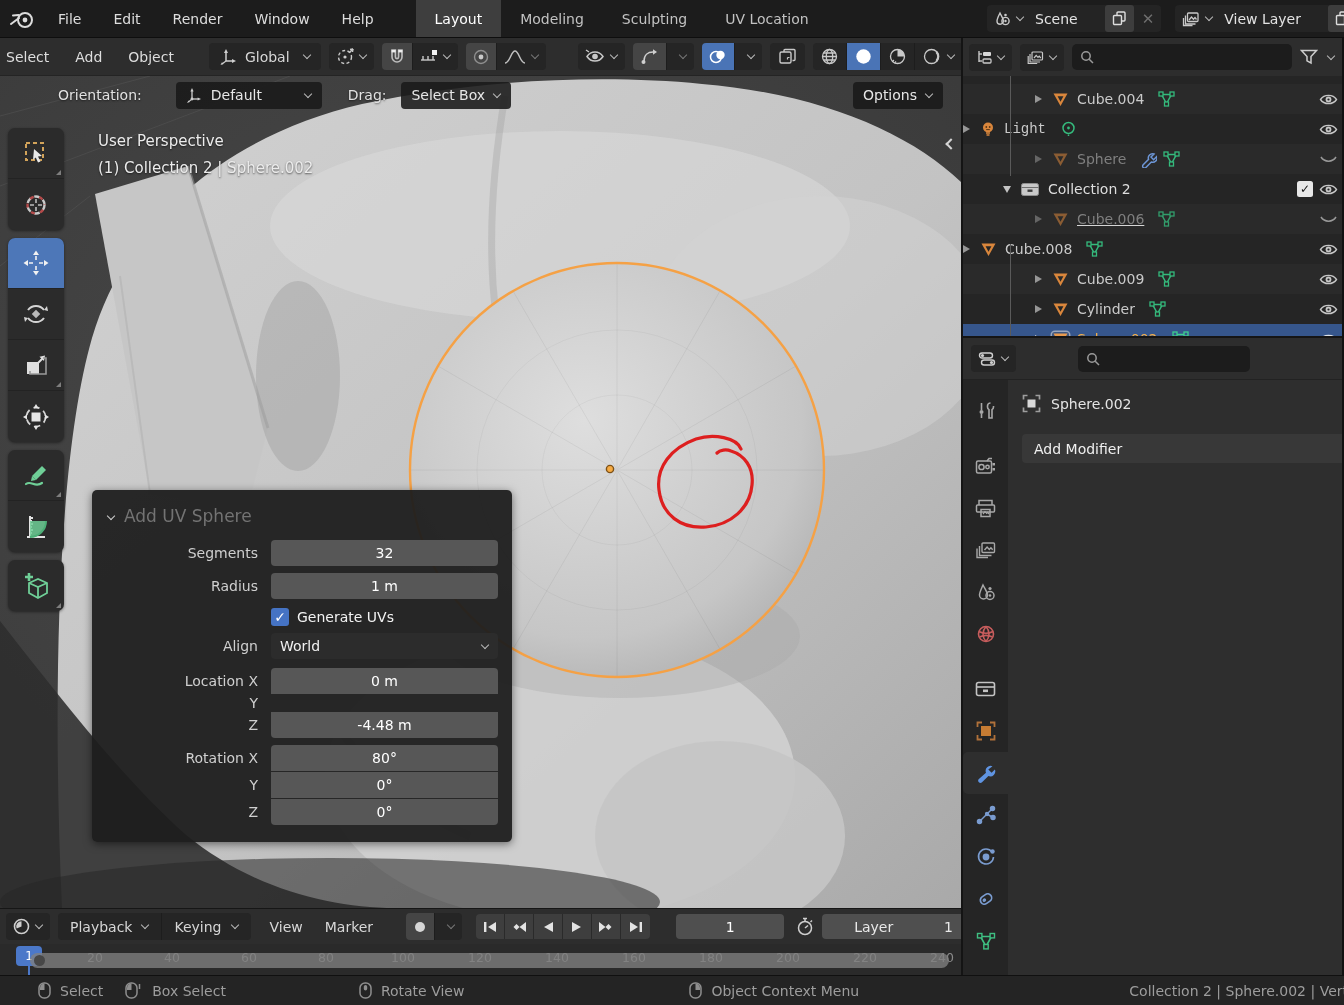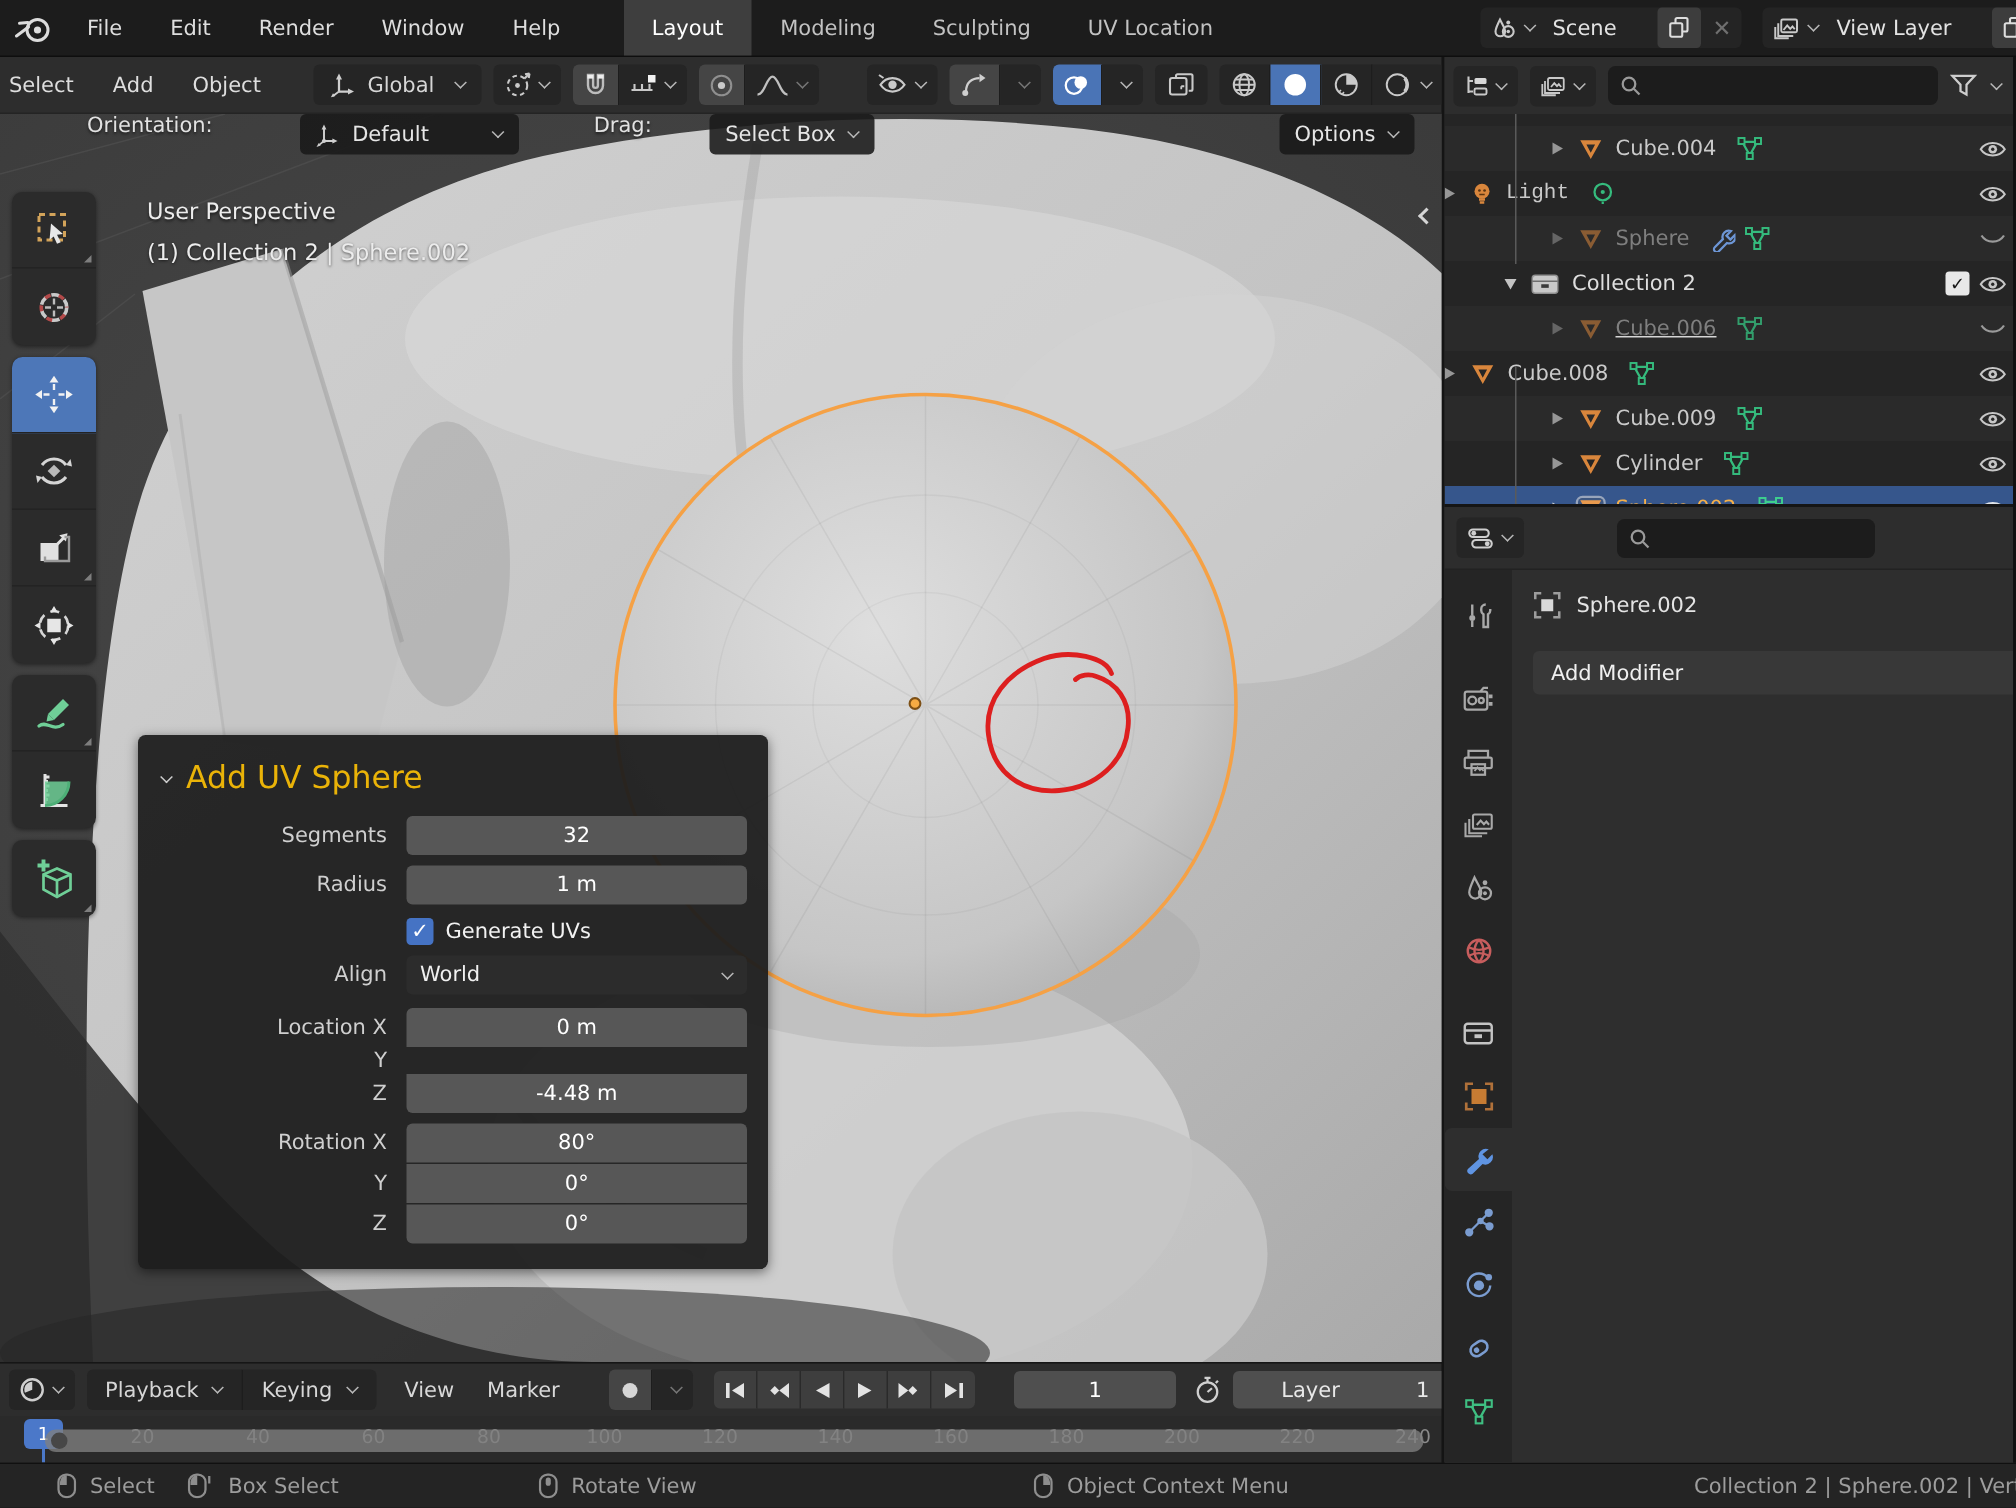--- a/index.html
+++ b/index.html
@@ -30,36 +30,36 @@
   .hchip{display:flex;align-items:center;height:27px;background:#252525;border-radius:4px;padding:0 7px;margin-left:8px;}
   .hchip.lit{background:#454545;}
   .hchip.blue{background:#4a74b6;}
   .hgroup{display:flex;margin-left:8px;}
   .hgroup .hchip{margin-left:0;border-radius:0;border-right:1px solid #1d1d1d;}
   .hgroup .hchip:first-child{border-radius:4px 0 0 4px;}
   .hgroup .hchip:last-child{border-radius:0 4px 4px 0;border-right:none;}
   
   .viewport{height:832px;position:relative;overflow:hidden;background:#424242;}
   .vp-svg{position:absolute;left:0;top:0;}
-  .tool-settings{position:absolute;left:0;top:0;width:100%;height:38px;display:flex;z-index:6;gap:24px;}
+  .tool-settings{position:absolute;left:0;top:0;width:100%;height:38px;display:flex;align-items:center;z-index:6;}
   .ts-label{color:#e2e2e2;text-shadow:0 1px 2px rgba(0,0,0,.55);}
   .pill{display:flex;align-items:center;height:27px;background:rgba(25,25,25,.88);border-radius:4px;padding:0 10px;color:#e6e6e6;}
   .vp-text{position:absolute;left:98px;top:52px;z-index:5;color:#ececec;font-size:15px;text-shadow:0 1px 2px rgba(0,0,0,.6);line-height:27px;}
   .collapse-ch{position:absolute;right:6px;top:64px;z-index:5;width:8px;height:8px;border-left:2px solid #d5d5d5;border-bottom:2px solid #d5d5d5;transform:rotate(45deg);}
   
   .toolcol{position:absolute;left:8px;top:52px;z-index:7;width:56px;}
   .tgroup{background:#2b2b2b;border-radius:7px;overflow:hidden;margin-bottom:8px;box-shadow:0 1px 3px rgba(0,0,0,.45);}
   .tbtn{height:51px;display:flex;align-items:center;justify-content:center;border-bottom:1px solid #232323;position:relative;}
   .tbtn:last-child{border-bottom:none;}
   .tbtn.active{background:#4d77b8;}
   .corner{position:absolute;right:3px;bottom:3px;width:0;height:0;border-left:5px solid transparent;border-bottom:5px solid #7e7e7e;}
   
   .op-panel{position:absolute;left:92px;top:414px;width:420px;z-index:8;background:#1e1e1ef2;border-radius:5px;
             padding:12px 14px 16px 14px;box-shadow:0 2px 8px rgba(0,0,0,.5);}
-  .op-title{display:flex;align-items:center;color:#eab308;font-size:21px;margin:4px 0 14px 2px;}
+  .op-title{display:flex;align-items:center;color:#737373;font-size:17px;margin:4px 0 14px 2px;}
   .op-row{display:flex;align-items:center;margin-bottom:7px;}
   .op-label{width:165px;text-align:right;color:#cfcfcf;padding-right:13px;flex:none;}
   .op-field{flex:1;height:26px;background:#575757;border-radius:4px;color:#fff;display:flex;align-items:center;justify-content:center;}
   .op-group .op-row{margin-bottom:1px;}
   .op-group .op-field{border-radius:0;}
   .op-group .op-row:first-child .op-field{border-radius:4px 4px 0 0;}
   .op-group .op-row:last-child .op-field{border-radius:0 0 4px 4px;}
   .op-group{margin-bottom:7px;}
   .op-drop{flex:1;height:26px;background:#2c2c2c;border-radius:4px;color:#f0f0f0;display:flex;align-items:center;padding:0 9px;}
   .cbox{width:18px;height:18px;background:#4573c4;border-radius:3px;color:#fff;display:flex;align-items:center;justify-content:center;font-size:14px;margin-right:8px;flex:none;}

